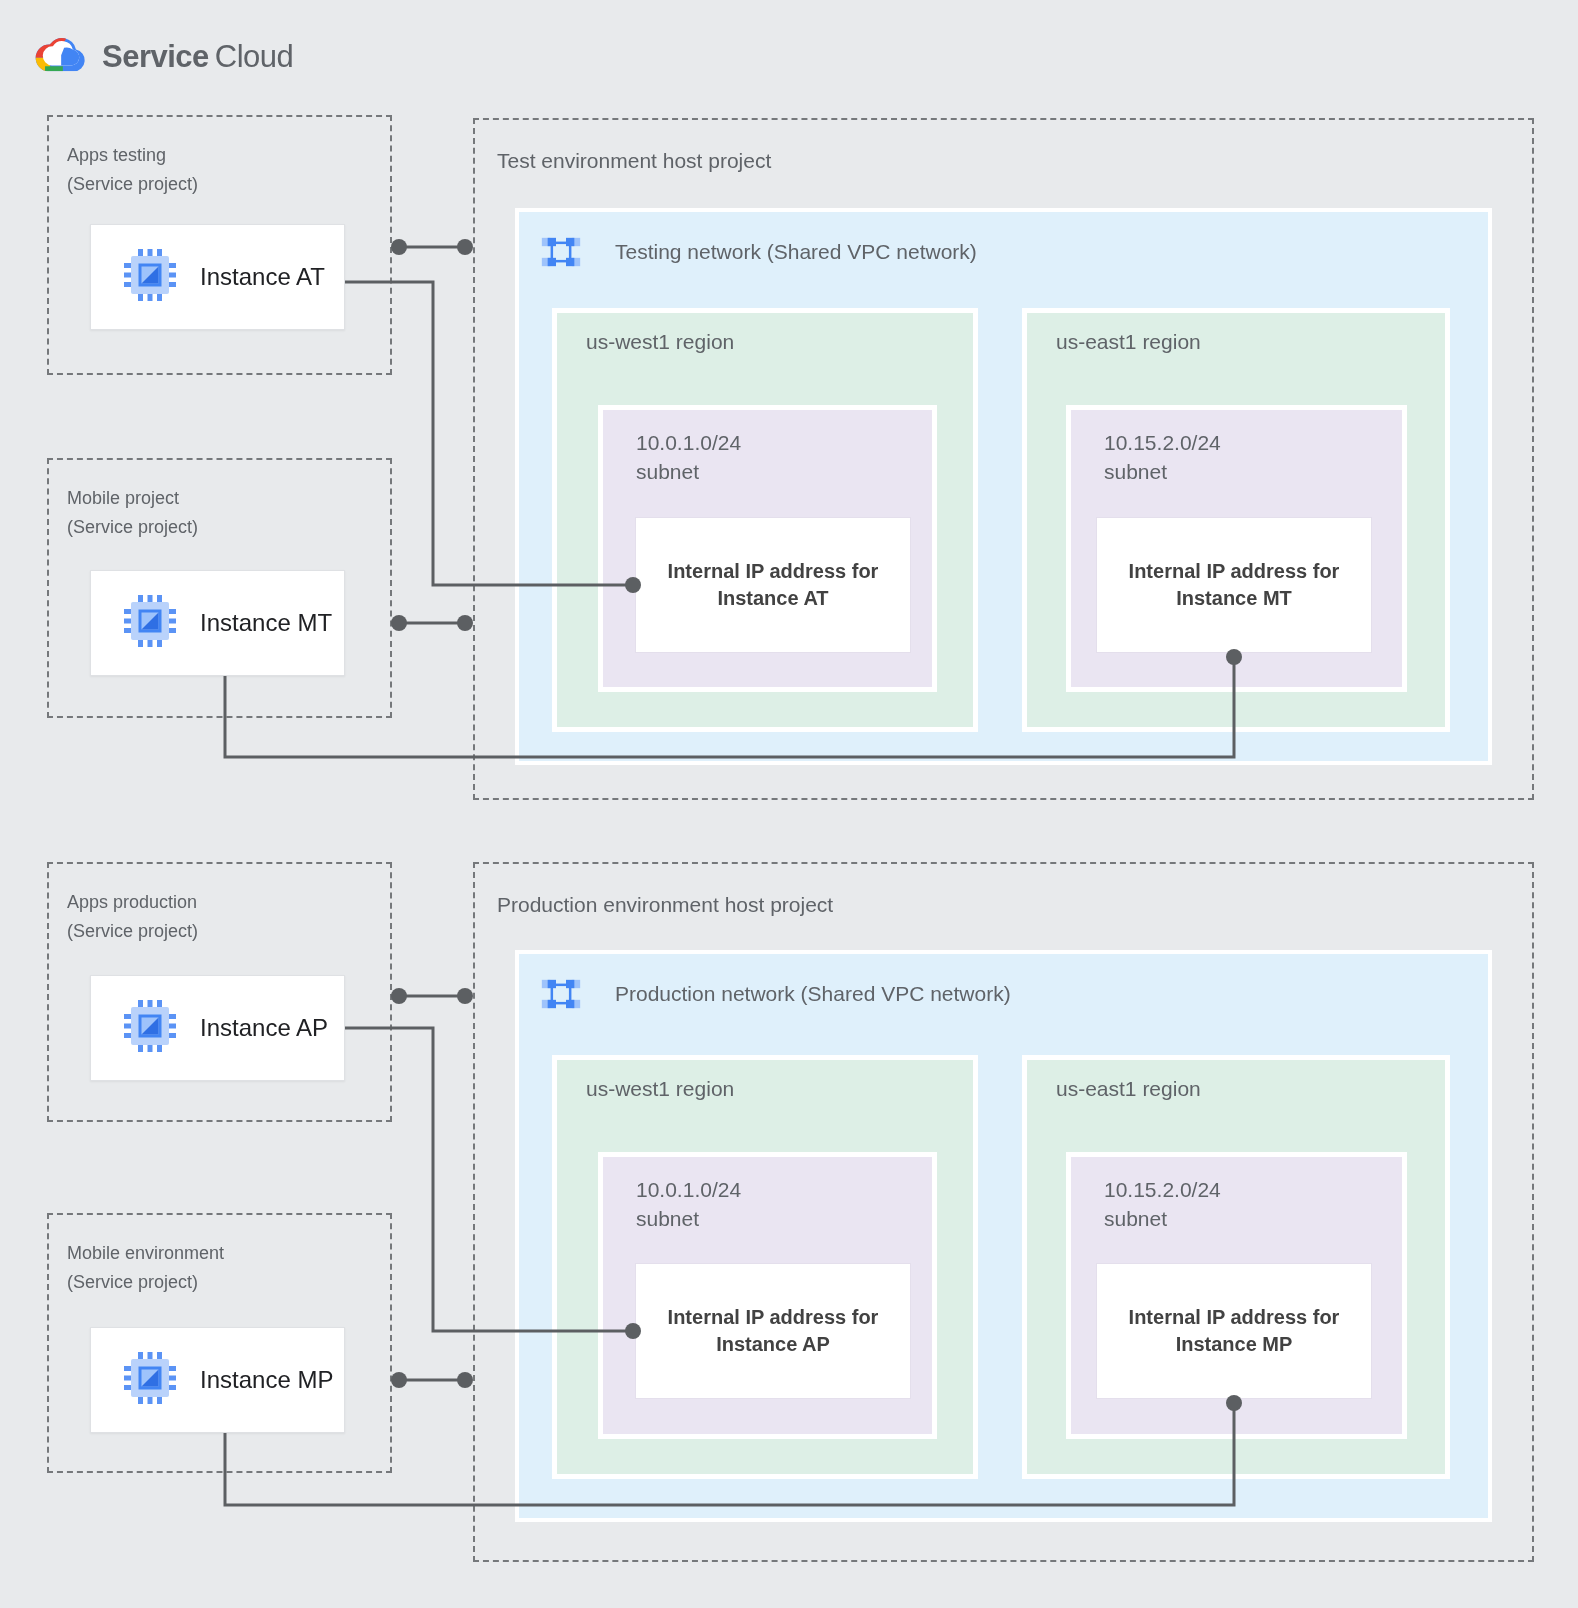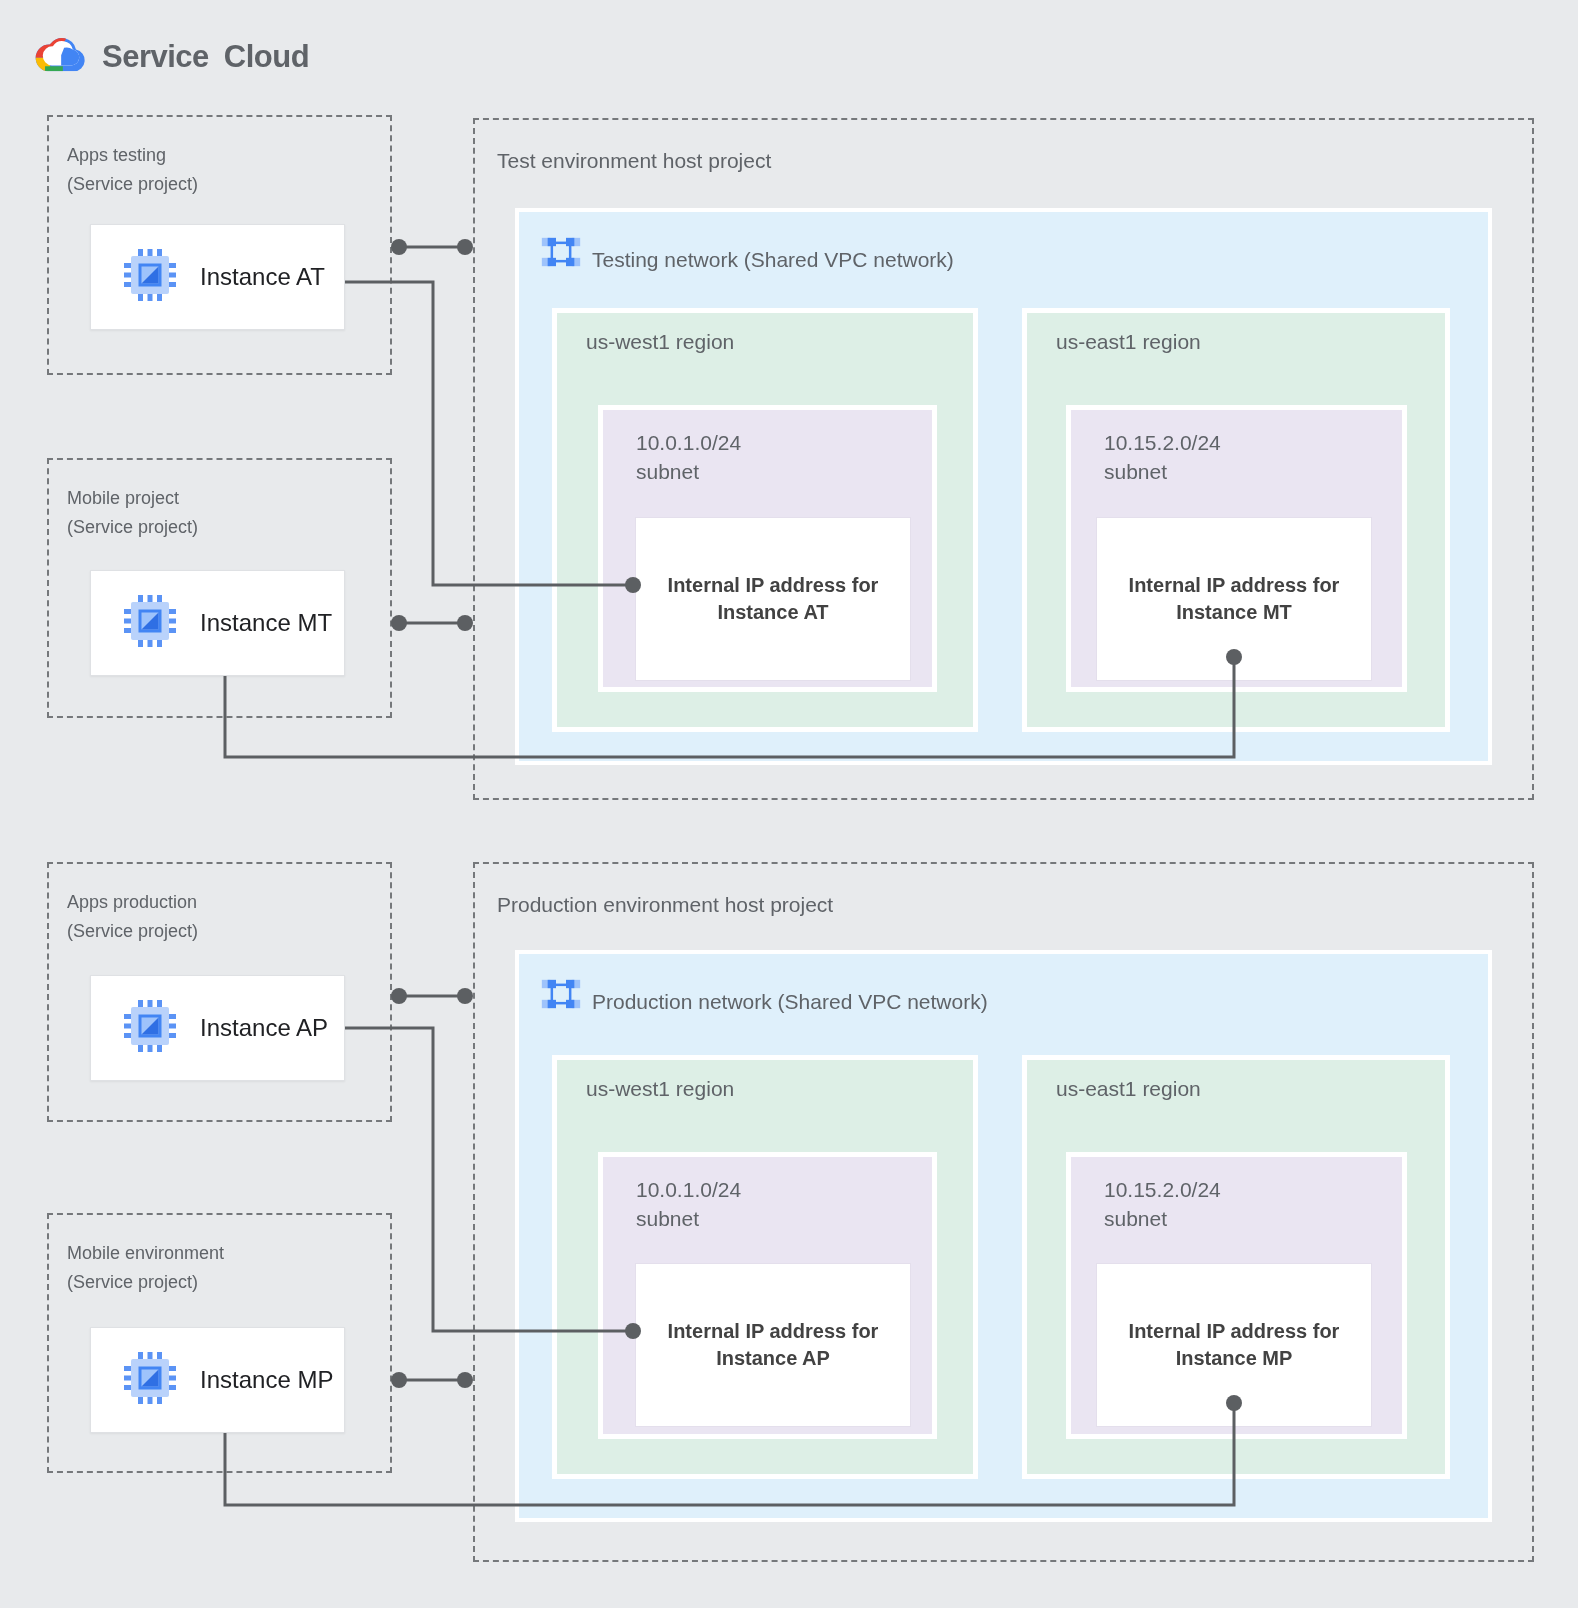--- a/index.html
+++ b/index.html
@@ -10,21 +10,21 @@
   #canvas{
     position:relative;
     width:1578px;height:1608px;
     background:#e8eaec;
     overflow:hidden;
   }
   
   .logo{position:absolute;left:34px;top:34px;display:flex;align-items:center;gap:12px;}
   .logo-text{font-size:31px;color:#5f6368;letter-spacing:-0.5px;}
   .logo-text .brand{font-weight:600;}
-  .logo-text .product{font-weight:700;margin-left:15px;text-align:right;}
+  .logo-text .product{font-weight:400;margin-left:6px;text-align:right;}
   
   .dashed-box{
     position:absolute;
     border:2px dashed #75787b;
     box-sizing:border-box;
     background:transparent;
   }
   .sp-label{
     position:absolute;left:18px;top:24px;
     font-size:18px;line-height:29px;color:#5f6368;
@@ -40,32 +40,32 @@
     box-shadow:0 1px 2px rgba(0,0,0,0.06);
     display:flex;align-items:center;
     z-index:2;
   }
   .card .chip{margin-left:33px;flex:0 0 auto;display:block;}
   .card .card-label{margin-left:24px;font-size:24px;color:#202124;}
   
   .network{
     position:absolute;background:#dff0fb;border:4px solid #ffffff;box-sizing:border-box;
   }
-  .network-head{display:flex;align-items:flex-end;margin:20px 0 0 22px;gap:11px;}
+  .network-head{display:flex;align-items:center;margin:20px 0 0 22px;gap:34px;}
   .network-head .net-label{font-size:21px;color:#5f6368;}
   .region{
     position:absolute;background:#ddefe6;border:5px solid #ffffff;box-sizing:border-box;
   }
   .region-label{position:absolute;left:21px;top:17px;font-size:21px;color:#5f6368;margin-left:8px;}
   .subnet{
     position:absolute;background:#eae5f2;border:5px solid #ffffff;box-sizing:border-box;
   }
   .subnet-label{position:absolute;left:17px;top:18px;font-size:21px;line-height:29px;color:#5f6368;margin-left:16px;}
   .ipbox{
-    position:absolute;width:274px;height:162px;background:#ffffff;
+    position:absolute;width:274px;height:134px;background:#ffffff;
     box-shadow:0 0 0 1px rgba(0,0,0,0.025);
     display:flex;flex-direction:column;align-items:center;justify-content:center;
     text-align:center;
   }
   .ipbox .ip-line{font-size:20px;line-height:27px;font-weight:bold;color:#424242;}
   
   #wires{position:absolute;left:0;top:0;z-index:6;pointer-events:none;}
 </style>
 </head>
 <body>

